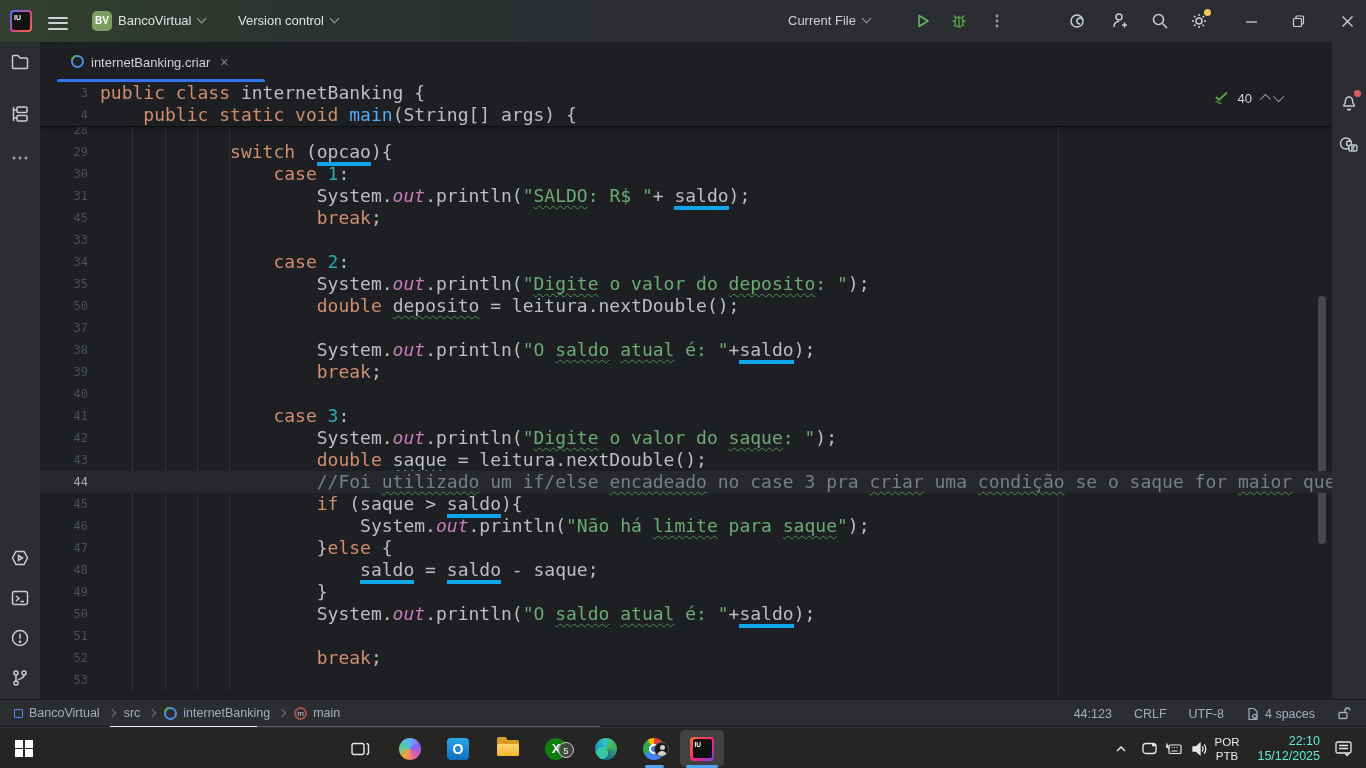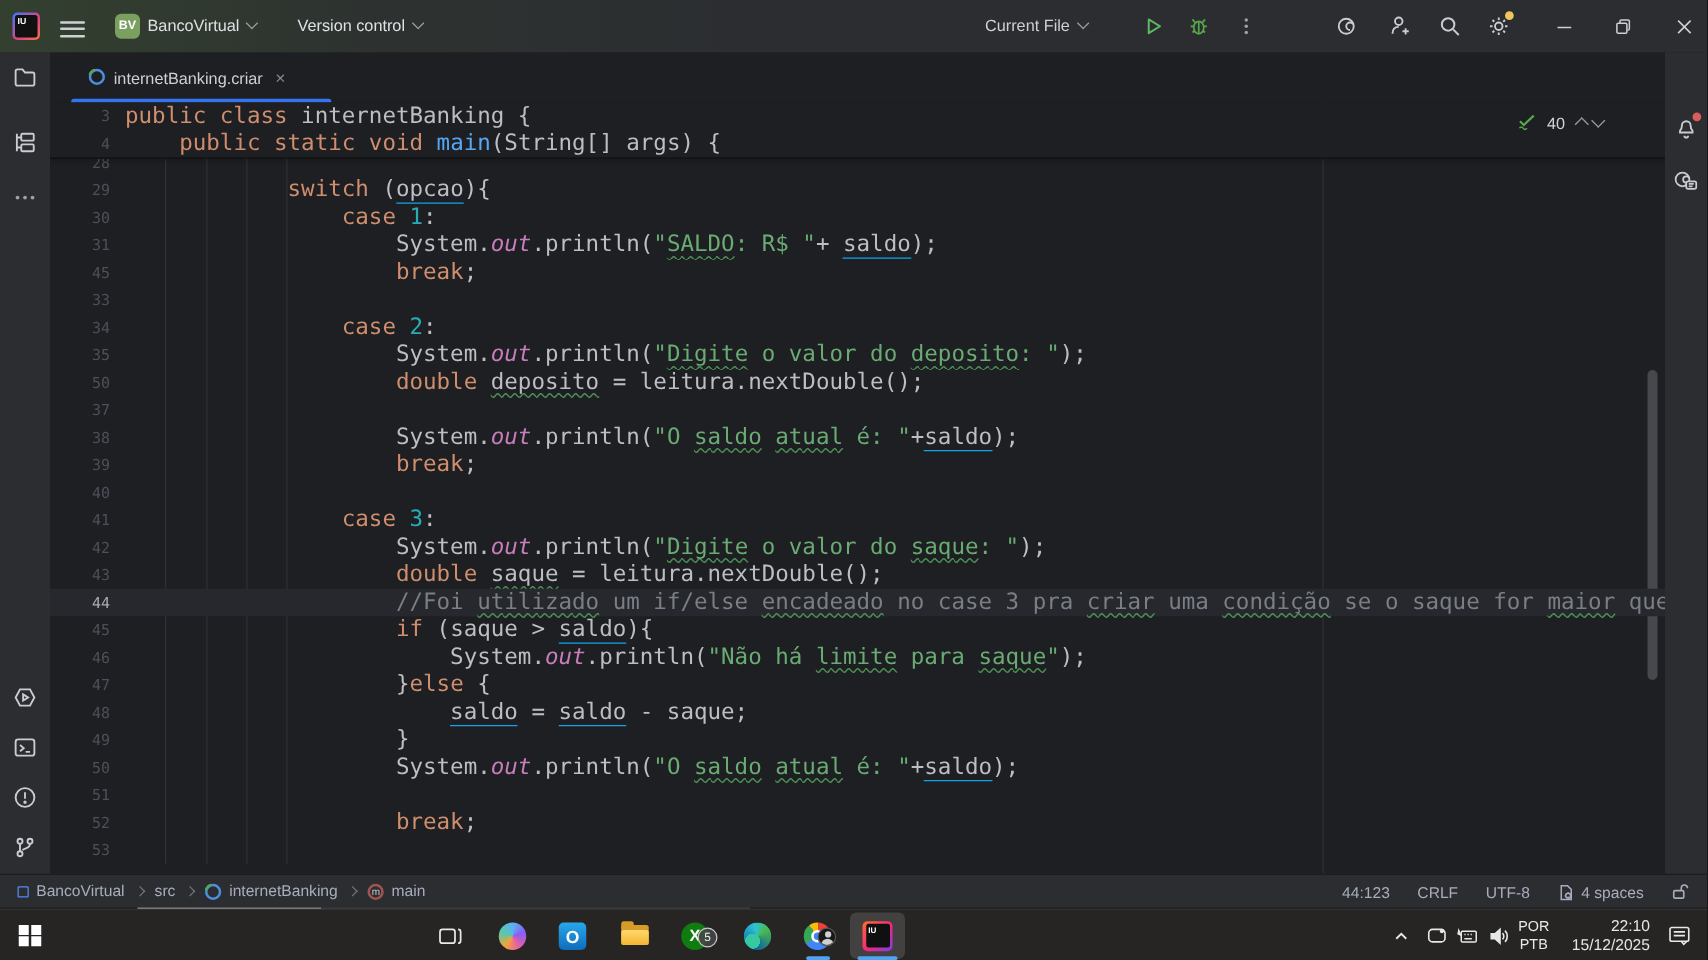--- a/index.html
+++ b/index.html
@@ -74,21 +74,21 @@
   #sticky{position:absolute;left:0;top:0;width:100%;height:45px;background:#1E1F22;
     border-bottom:1px solid #0e0f10;box-shadow:0 2px 4px rgba(0,0,0,.25);z-index:3;}
   #code-lines{position:absolute;left:0;top:37px;width:100%;z-index:1;}
   .tk-kw{color:#CF8E6D;}
   .tk-str{color:#6AAB73;}
   .tk-num{color:#2AACB8;}
   .tk-field{color:#C77DBB;font-style:italic;}
   .tk-cm{color:#7A7E85;}
   .tk-pl{color:#BCBEC4;}
   .tk-decl{color:#56A8F5;}
-  .tk-var{border-bottom:1px solid #0ea5e9;}
+  .tk-var{border-bottom:4px solid #0ea5e9;}
   .tk-typo{text-decoration:underline wavy #4C9154 1px;text-underline-offset:3px;text-decoration-skip-ink:none;}
   .caret{display:inline-block;width:1.5px;height:16px;background:#CED0D6;vertical-align:-3px;}
   #insp{position:absolute;right:48px;top:3px;height:26px;display:flex;align-items:center;gap:8px;
     z-index:5;cursor:pointer;}
   #insp-count{color:#CFD2D8;font-size:13px;}
   .insp-chev{width:8px;height:8px;border-right:1.5px solid #9DA0A8;border-top:1.5px solid #9DA0A8;}
   .insp-up{transform:rotate(-45deg) translateY(2px);}
   .insp-down{transform:rotate(135deg) translateY(2px);}
   #vscroll{position:absolute;right:6px;top:214px;width:8px;height:248px;background:rgba(166,170,180,.30);border-radius:4px;}
 
@@ -159,21 +159,21 @@
 
   #weather{left:928px;width:170px;justify-content:flex-start;gap:8px;color:#EAEAEA;font-size:15px;}
   .moon{position:absolute;left:8px;top:9px;width:13px;height:13px;border-radius:50%;background:#F0A03C;}
   .cloud{position:absolute;left:4px;top:15px;width:24px;height:11px;border-radius:8px;background:#8FB4EA;}
   .cloud::before{content:"";position:absolute;left:4px;top:-6px;width:12px;height:12px;border-radius:50%;background:#8FB4EA;}
   #tray-chevron{left:1108px;width:26px;}
   #tray1{left:1136px;width:26px;}
   #tray2{left:1161px;width:26px;}
   #tray3{left:1186px;width:26px;}
   #lang{left:1210px;width:34px;flex-direction:column;color:#EAEAEA;font-size:11.5px;line-height:14px;}
-  #clock{left:1248px;width:74px;flex-direction:column;color:#e5e5e5;font-size:12.5px;line-height:15px;align-items:flex-end;padding-right:2px;}
+  #clock{left:1248px;width:74px;flex-direction:column;color:#5eead4;font-size:12.5px;line-height:15px;align-items:flex-end;padding-right:2px;}
   #notif{left:1326px;width:34px;}
 </style>
 </head>
 <body>
 
 <div id="screen">
 
   <div class="abs" id="strip-blue"></div>
   <div class="abs" id="strip-white"></div>
   <div class="abs" id="bstrip1"></div>

